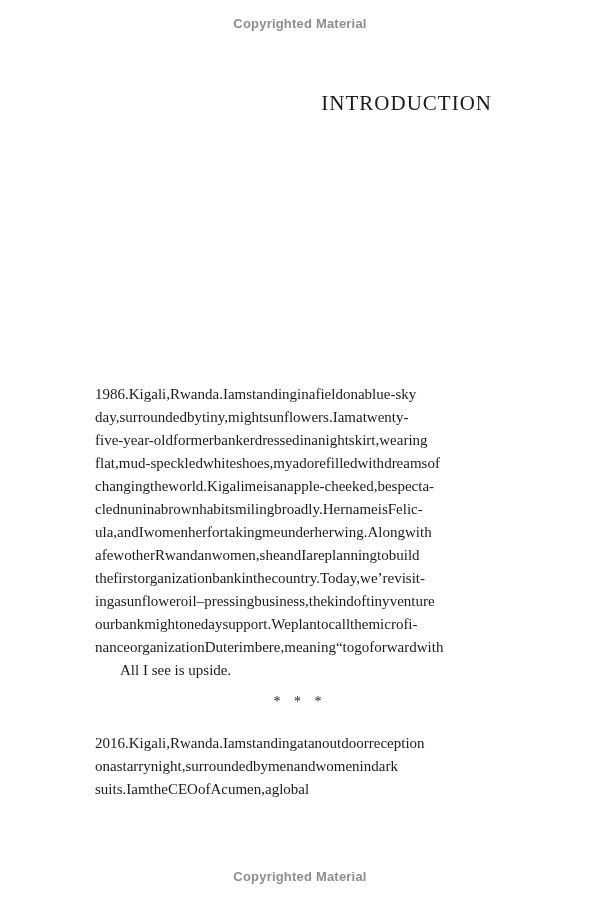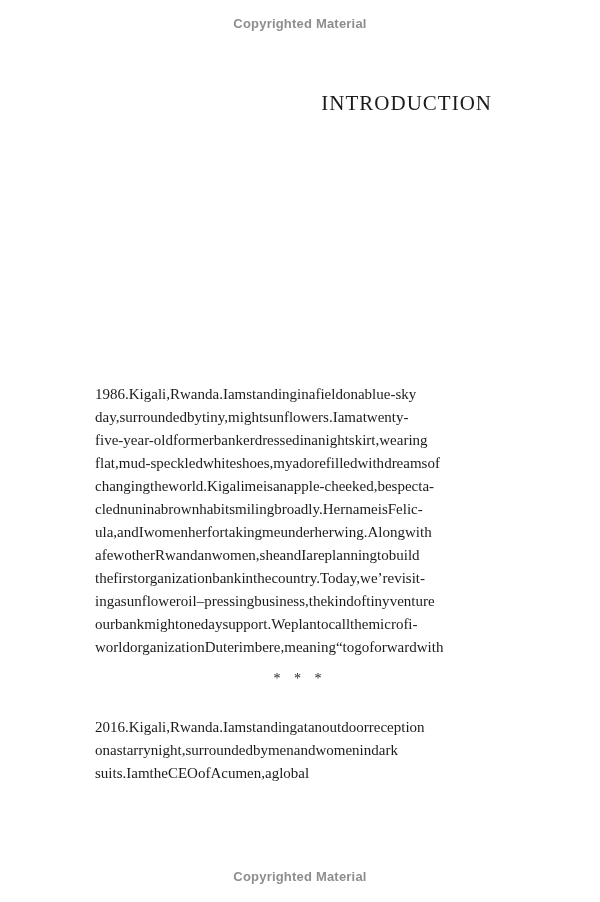--- a/index.html
+++ b/index.html
@@ -60,21 +60,21 @@
     padding-left: 25px;
   }
   .separator {
     height: 23px;
     line-height: 23px;
     margin-top: 8px;
     text-align: center;
     letter-spacing: 5px;
     font-size: 14px;
   }
-  .para-second { margin-top: 26px; }
+  .para-second { margin-top: 19px; }
 </style>
 </head>
 <body>
 
 <div class="page">
 
   <div class="copyright top">Copyrighted Material</div>
 
   <div class="chapter-heading">INTRODUCTION</div>
 
@@ -216,31 +216,32 @@
           <span>day</span>
           <span>support.</span>
           <span>We</span>
           <span>plan</span>
           <span>to</span>
           <span>call</span>
           <span>the</span>
           <span>microfi-</span>
         </div>
         <div class="line j">
-          <span>world</span>
+          <span>nance</span>
           <span>organization</span>
           <span>Duterimbere,</span>
           <span>meaning</span>
           <span>“to</span>
           <span>go</span>
           <span>forward</span>
           <span>with</span>
         </div>
       </div>
 
+    <div class="para-indent">All I see is upside.</div>
 
     <div class="separator">* * *</div>
 
     <div class="para para-second">
         <div class="line j">
           <span>2016.</span>
           <span>Kigali,</span>
           <span>Rwanda.</span>
           <span>I</span>
           <span>am</span>

